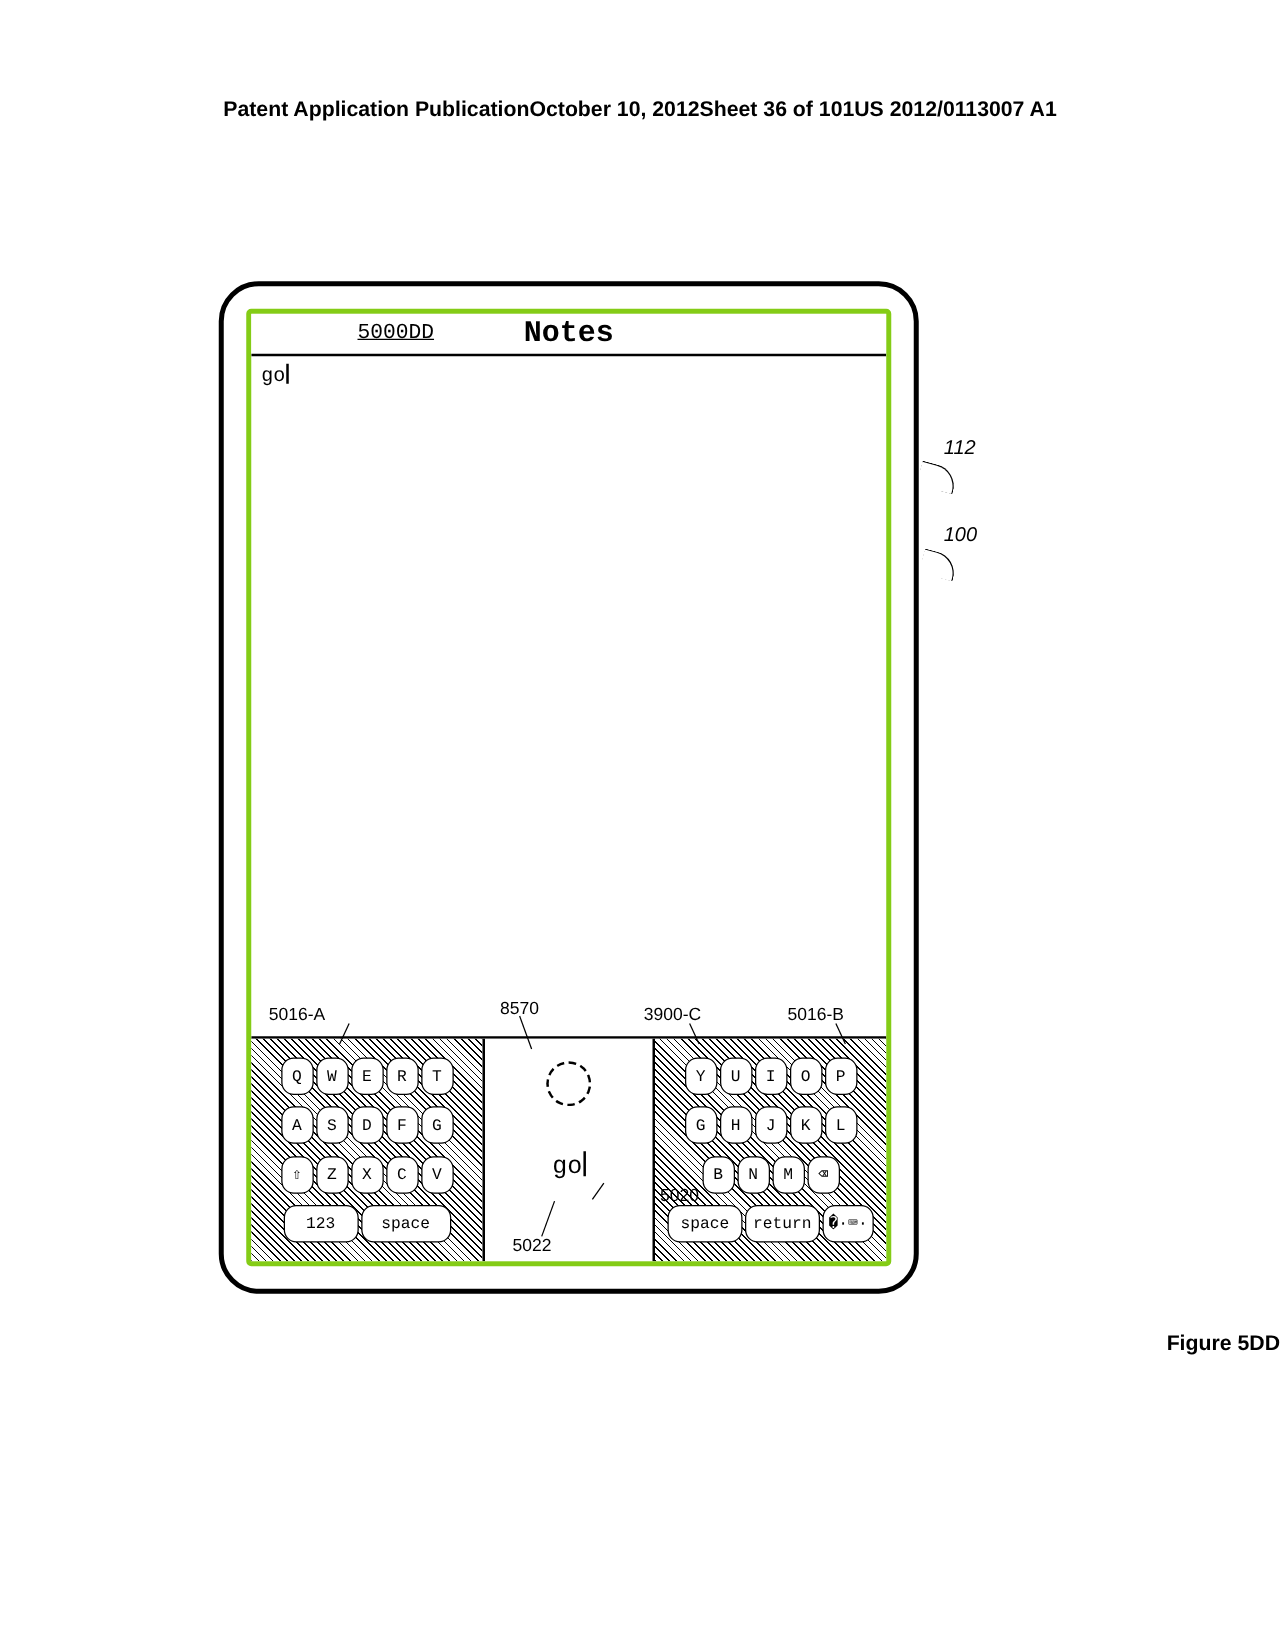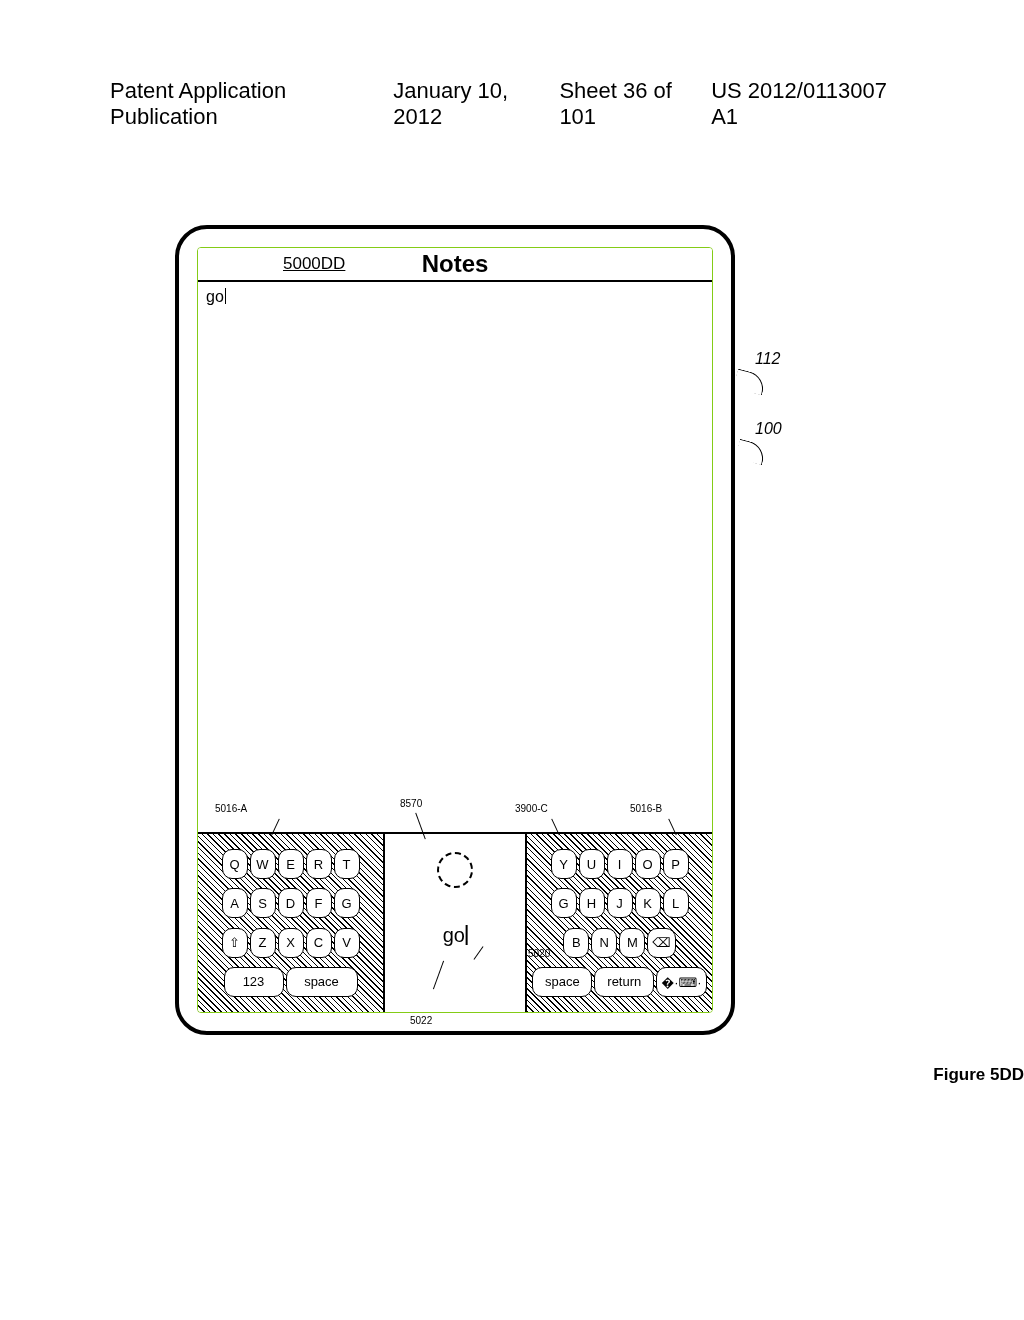--- a/index.html
+++ b/index.html
@@ -15,45 +15,46 @@
     top: 0; left: 0;
     width: 1024px;
     height: 1320px;
   }
   .header-row {
     position: absolute;
     top: 78px;
     left: 0;
     width: 100%;
     display: flex;
-    justify-content: flex-start;
+    justify-content: center;
     padding: 0 110px;
-    font-size: 22px;
-    font-weight: normal;
+    font-size: 17px;
+    font-weight: bold;
   }
 
   
   .device {
     position: absolute;
     top: 225px;
     left: 175px;
     width: 560px;
     height: 810px;
     border: 4px solid #000;
     border-radius: 32px;
   }
   .inner-screen {
     position: absolute;
     top: 18px;
     left: 18px;
     right: 18px;
     bottom: 18px;
-    border: 1px solid #84cc16;
+    border: 4px solid #84cc16;
     border-radius: 4px;
     overflow: hidden;
+    font-family: Liberation Mono, monospace;
   }
   .titlebar {
     height: 34px;
     border-bottom: 2px solid #000;
     display: flex;
     align-items: center;
     position: relative;
     background:#fff;
   }
   .titlebar-ref {
@@ -170,27 +171,27 @@
     position:absolute;
     top: 442px; left: 737px;
     width: 28px; height: 20px;
     border-top: 1.5px solid #000;
     border-right: 1.5px solid #000;
     border-top-right-radius: 18px;
     transform: rotate(15deg);
   }
 
   
-  .kref { position:absolute; font-size:10px; }
+  .kref { position:absolute; font-size:14px; }
   .kref-5016a { top: 803px; left: 215px; }
   .kref-5120  { top: 798px; left: 400px; }
   .kref-5016c { top: 803px; left: 515px; }
   .kref-5016b { top: 803px; left: 630px; }
   .kref-5020  { top: 948px; left: 480px; margin-left: 48px; }
-  .kref-5022  { top: 988px; left: 410px; margin-top: 27px; }
+  .kref-5022  { top: 988px; left: 410px; }
 
   .klead {
     position:absolute;
     border-left:1.5px solid #000;
   }
   .klead-5016a { top:818px; left:275px; height:18px; transform:rotate(25deg); }
   .klead-5120  { top:812px; left:420px; height:28px; transform:rotate(-20deg); }
   .klead-5016c { top:818px; left:555px; height:18px; transform:rotate(-25deg); }
   .klead-5016b { top:818px; left:672px; height:18px; transform:rotate(-25deg); }
   .klead-5020  { top:945px; left:478px; height:16px; transform:rotate(35deg); }
@@ -205,21 +206,21 @@
     font-weight:bold;
   }
 </style>
 </head>
 <body>
 
 <div class="page">
 
   <div class="header-row">
     <span>Patent Application Publication</span>
-    <span>January 10, 2012</span>
+    <span>October 10, 2012</span>
     <span>Sheet 36 of 101</span>
     <span>US 2012/0113007 A1</span>
   </div>
 
   <div class="device">
     <div class="inner-screen">
 
       <div class="titlebar">
         <span class="titlebar-ref">5000DD</span>
         <span class="titlebar-title">Notes</span>

